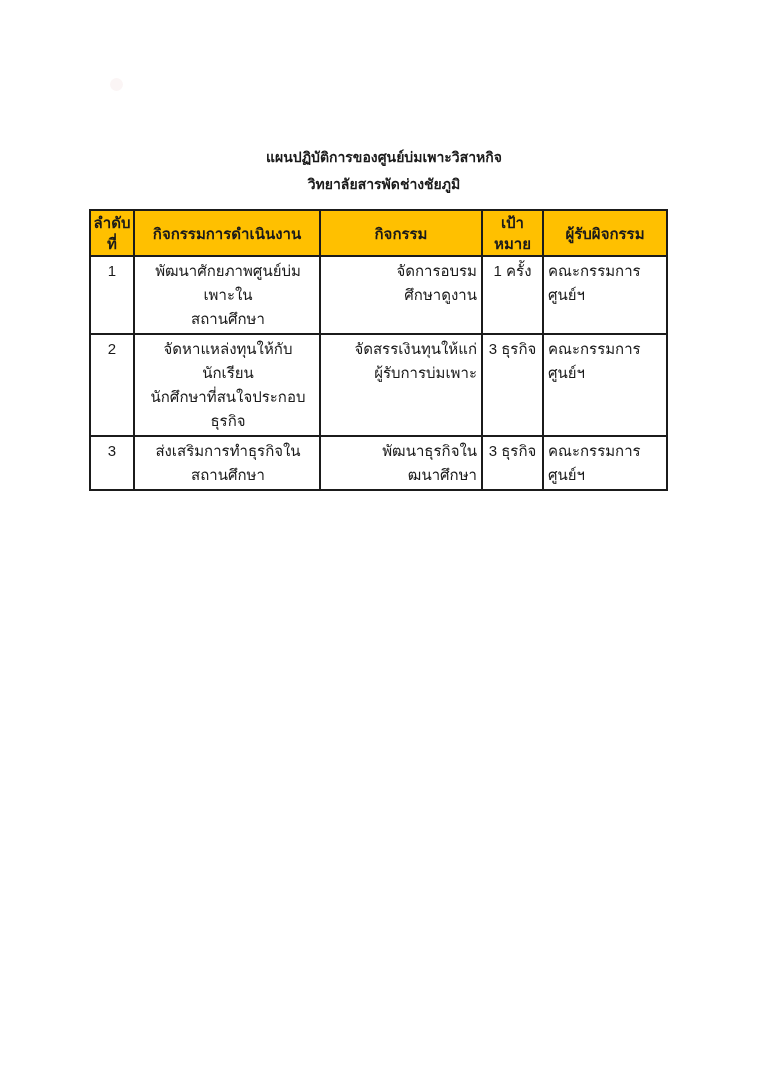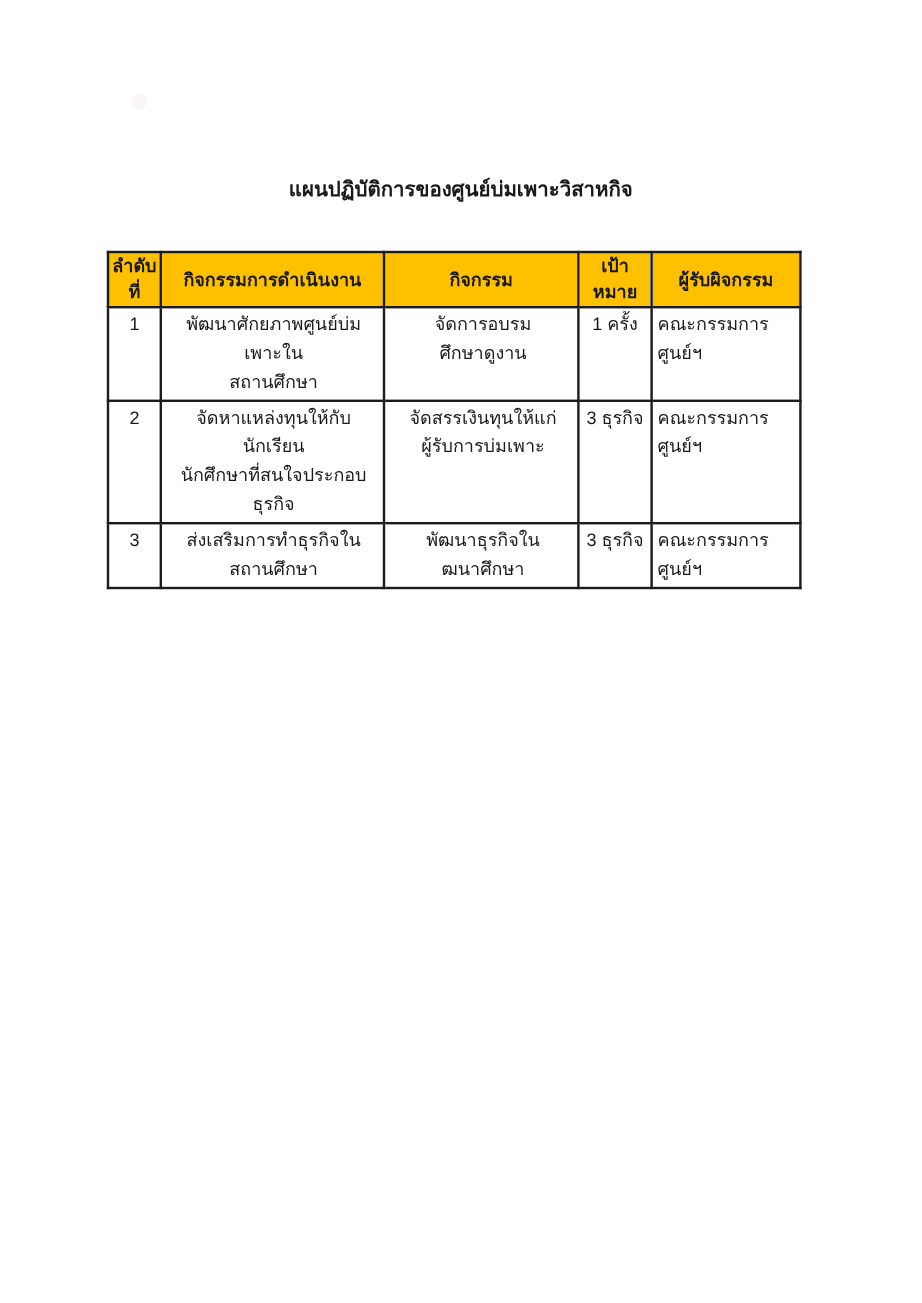--- a/index.html
+++ b/index.html
@@ -24,21 +24,21 @@
     background: #fbf5f5;
     border-radius: 50%;
   }
   .doc-title {
     position: absolute;
     top: 144px;
     left: 0;
     width: 768px;
     text-align: center;
     font-weight: bold;
-    font-size: 17px;
+    font-size: 14px;
     line-height: 27px;
     color: #1a1a1a;
   }
   table.plan-table {
     position: absolute;
     left: 89px;
     top: 209px;
     width: 577px;
     border-collapse: collapse;
     table-layout: fixed;
@@ -60,35 +60,36 @@
   }
   .plan-table td {
     background: #ffffff;
     vertical-align: top;
     padding: 2px 4px 2px 4px;
     line-height: 24px;
     white-space: pre-line;
   }
   td.c-no     { text-align: center; }
   td.c-op     { text-align: center; padding-left: 6px; }
-  td.c-act    { text-align: center; padding-left: 7px; margin-left: 44px; }
+  td.c-act    { text-align: right; padding-left: 7px; margin-left: 44px; }
   td.c-target { text-align: center; }
   td.c-resp   { text-align: left; padding-left: 4px; }
   tr.hdr  { height: 36px; }
   tr.r0   { height: 49px; }
   tr.r1   { height: 48px; }
   tr.r2   { height: 46px; }
 </style>
 </head>
 <body>
 
 <div class="smudge"></div>
 
 <div class="doc-title">
   <div>แผนปฏิบัติการของศูนย์บ่มเพาะวิสาหกิจ</div>
+  <div>วิทยาลัยสารพัดช่างชัยภูมิ</div>
 </div>
 
 <table class="plan-table">
   <colgroup>
     <col style="width:44px">
     <col style="width:186px">
     <col style="width:162px">
     <col style="width:61px">
     <col style="width:124px">
   </colgroup>

